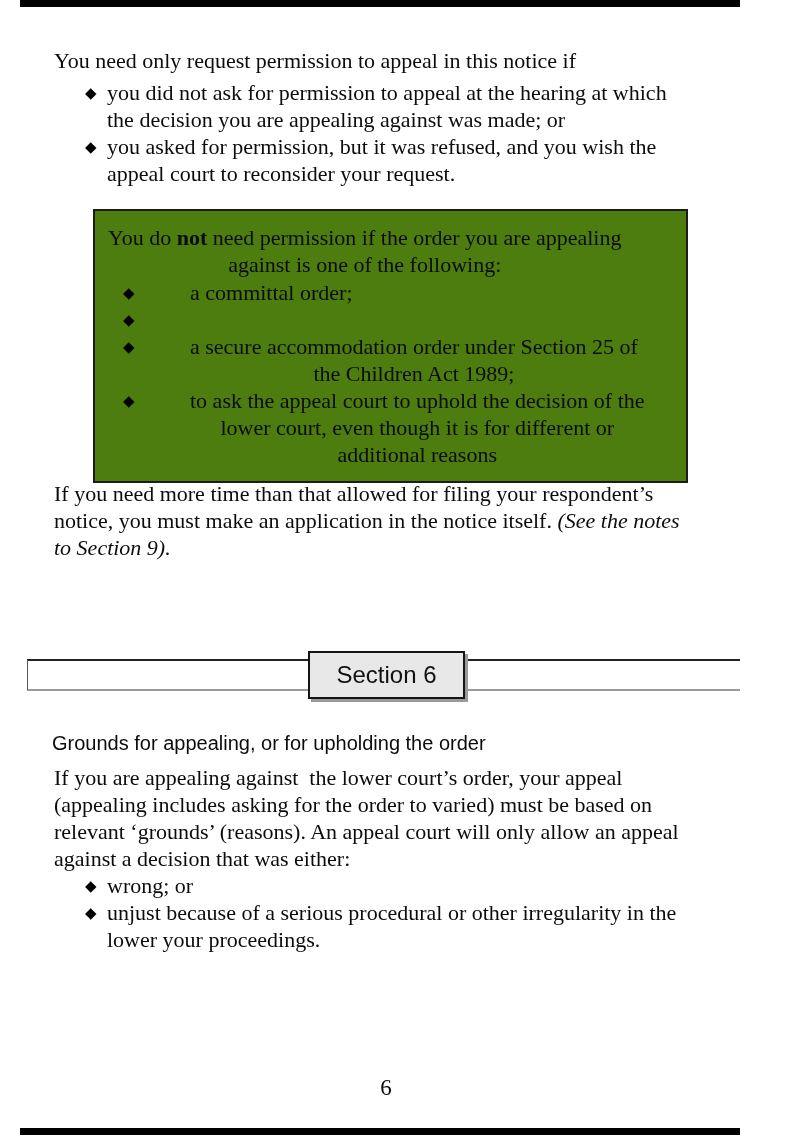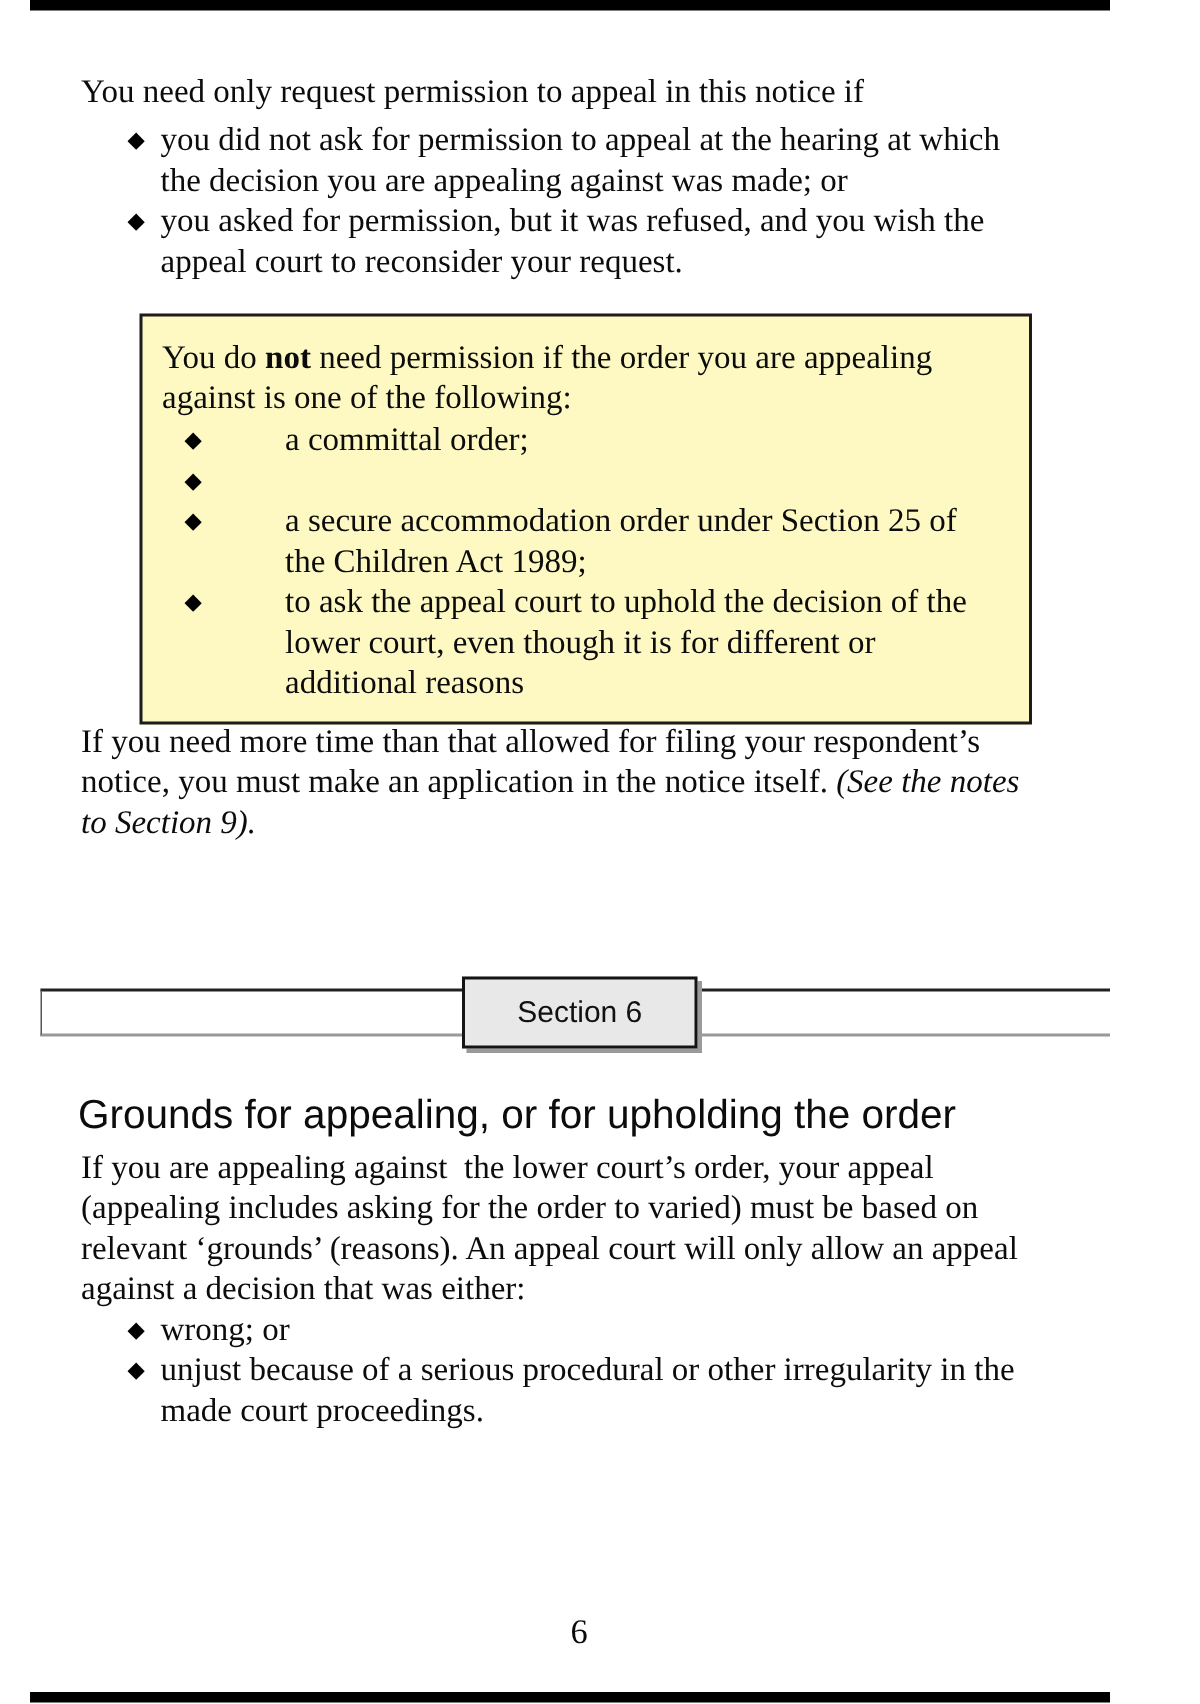--- a/index.html
+++ b/index.html
@@ -18,21 +18,21 @@
 
   .li { position:absolute; left:85px; }
   .li .diamond {
     position:absolute; left:0; top:1px;
     font-family:"DejaVu Sans", sans-serif; font-size:15px; line-height:27px; color:#000;
   }
   .li .li-text { margin-left:22px; }
 
   .notice-box {
     position:absolute; left:93px; top:209px; width:591px; height:270px;
-    border:2px solid #1c1c1c; background:#fef9c3;
+    border:2px solid #1c1c1c; background:#4d7c0f;text-align:center;
   }
   .notice-box .box-intro { position:absolute; left:13px; top:13px; }
   .box-li { position:absolute; left:28px; }
   .box-li .diamond {
     position:absolute; left:0; top:1px;
     font-family:"DejaVu Sans", sans-serif; font-size:15px; line-height:27px; color:#000;
   }
   .box-li .li-text { margin-left:67px; }
 
   .bold { font-weight:bold; }
@@ -43,25 +43,25 @@
     background:#fff;
     border:1px solid #555;
     border-top:2px solid #222;
     border-bottom:2px solid #999;
   }
   .section-badge {
     position:absolute; left:308px; top:651px; width:153px; height:44px;
     background:#e8e8e8; border:2px solid #141414;
     box-shadow:3px 3px 0 0 #9a9a9a;
     display:flex; align-items:center; justify-content:center;
-    font-family:"Liberation Sans", sans-serif; font-size:20px; color:#111;
+    font-family:"Liberation Sans", sans-serif; font-size:24px; color:#111;
   }
   .grounds-heading {
     position:absolute; left:52px; top:727px;
-    font-family:"Liberation Sans", sans-serif; font-size:27px; line-height:32px;
+    font-family:"Liberation Sans", sans-serif; font-size:20px; line-height:32px;
     color:#0c0c0c; white-space:pre;
   }
   .page-number {
     position:absolute; left:0; top:1074px; width:772px;
     text-align:center; font-size:23px; line-height:27px;
   }
 </style>
 </head>
 <body>
 
@@ -143,20 +143,20 @@
   <div class="li" style="top:872px;">
     <span class="diamond">◆</span>
     <div class="li-text">
       <div class="ln">wrong; or</div>
     </div>
   </div>
   <div class="li" style="top:899px;">
     <span class="diamond">◆</span>
     <div class="li-text">
       <div class="ln">unjust because of a serious procedural or other irregularity in the</div>
-      <div class="ln">made court proceedings.</div>
+      <div class="ln">lower your proceedings.</div>
     </div>
   </div>
 
   <div class="page-number">6</div>
 
   <div class="scanbar bottom"></div>
 </div>
 
 </body></html>

